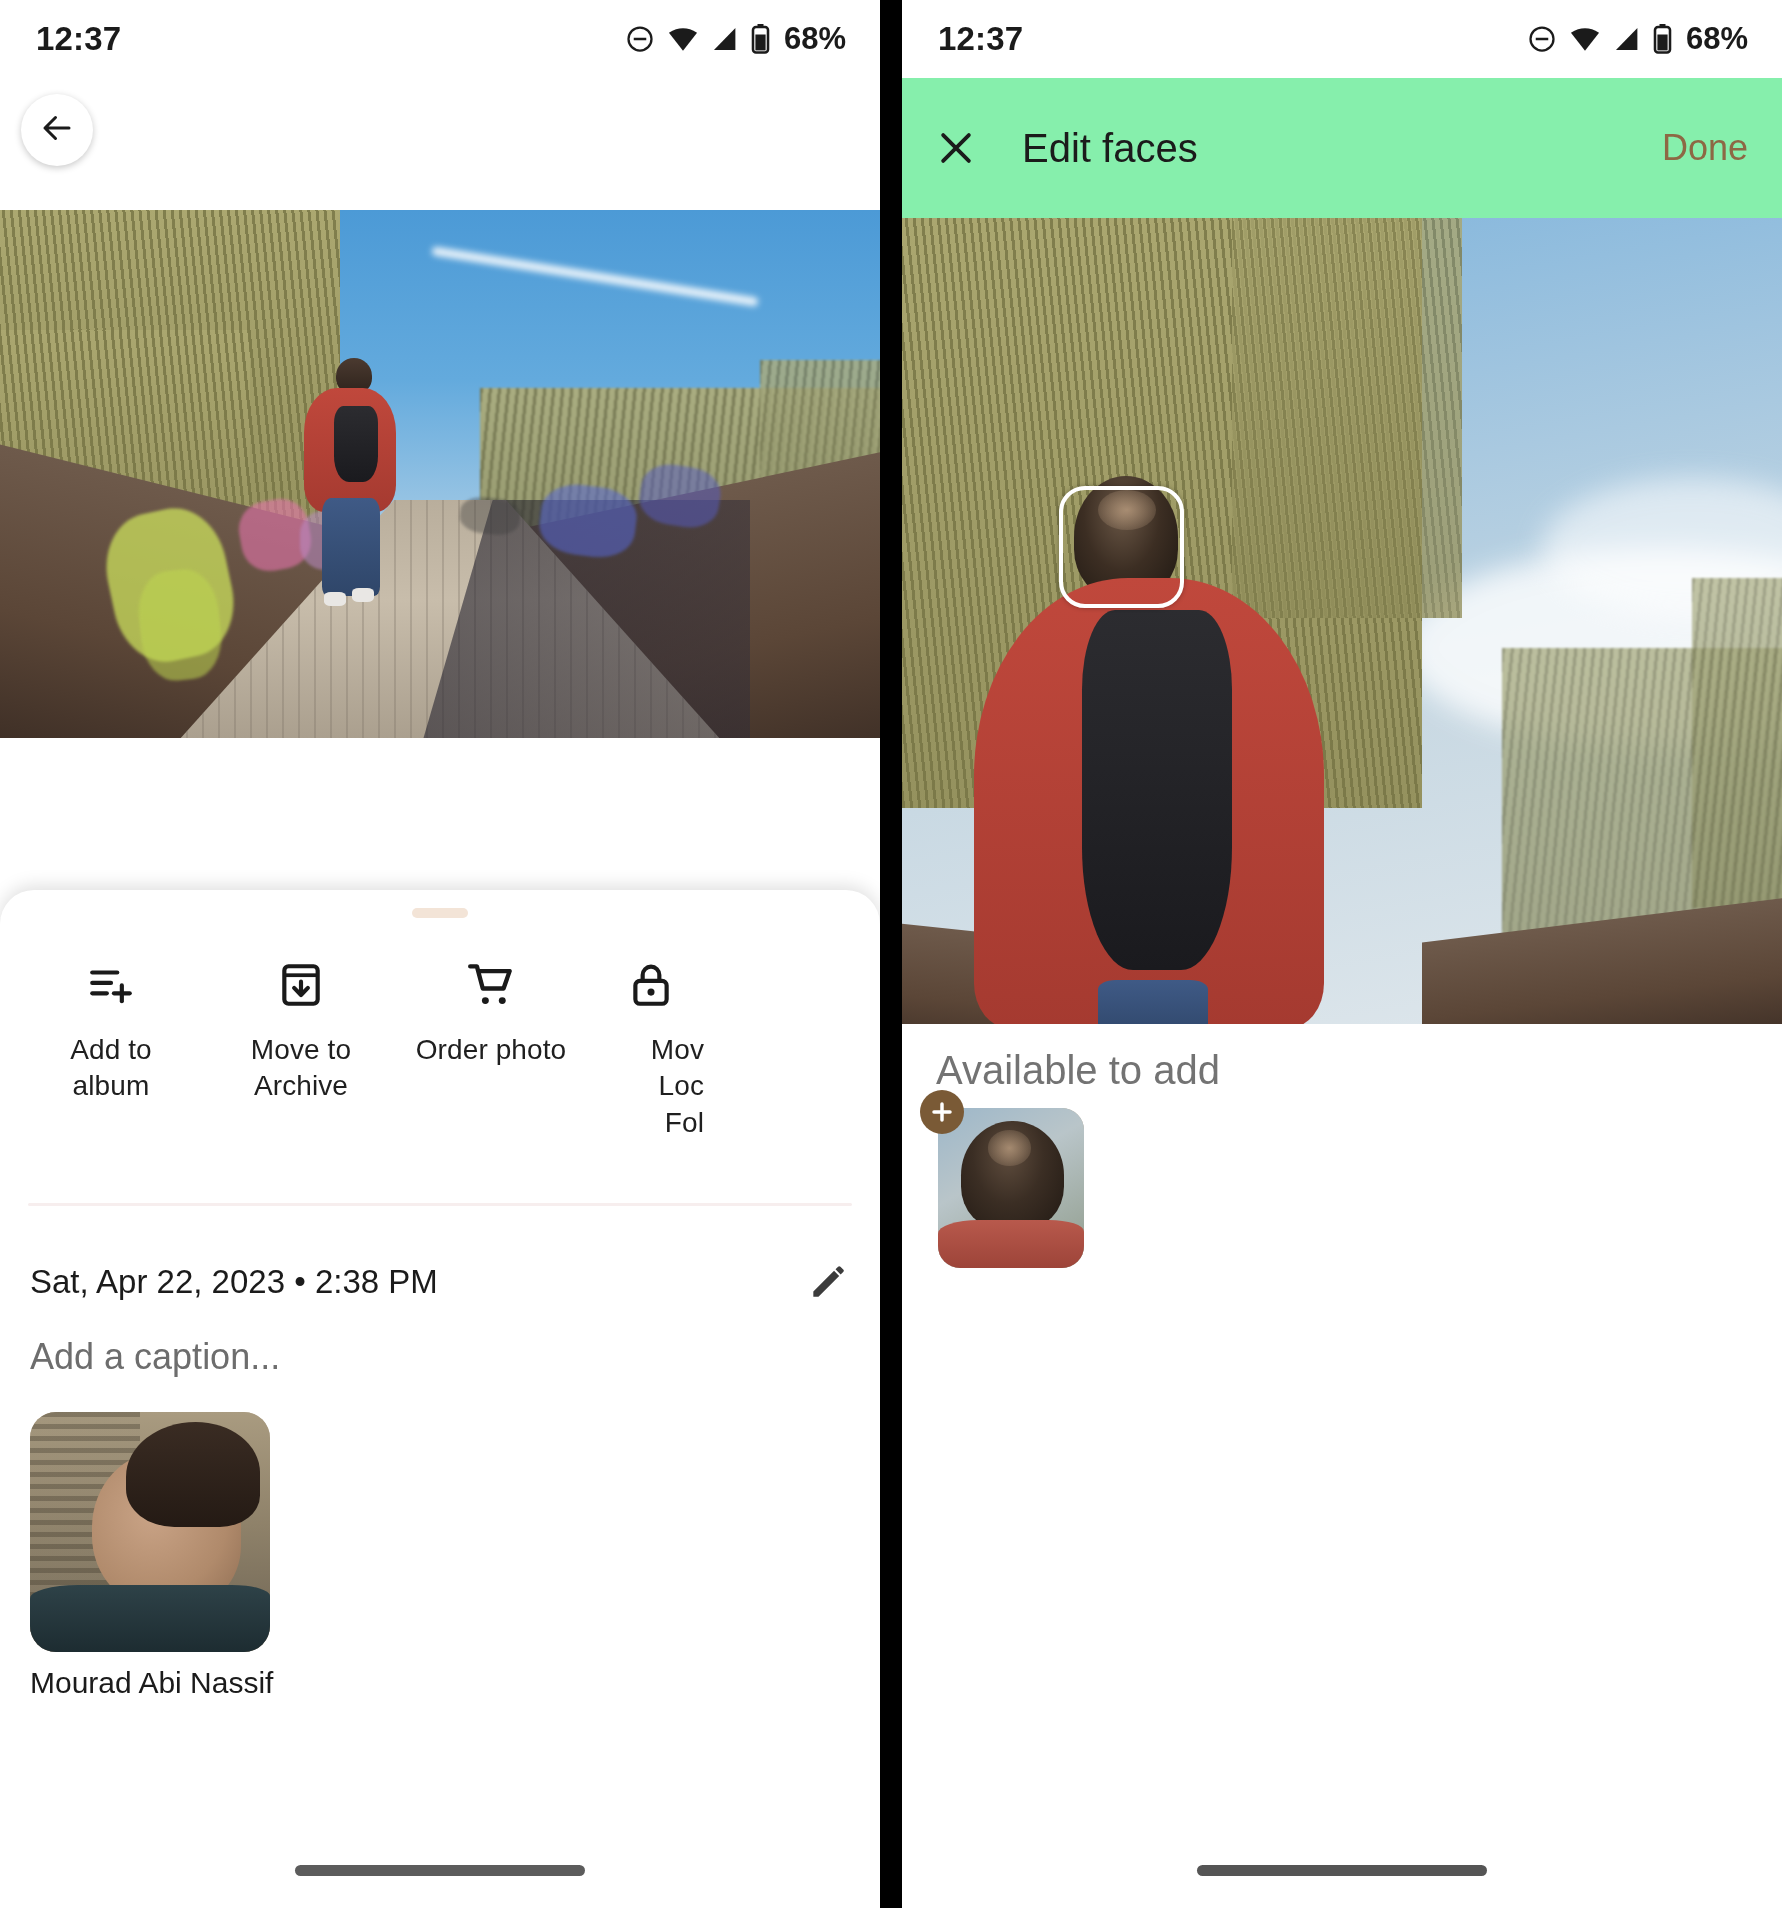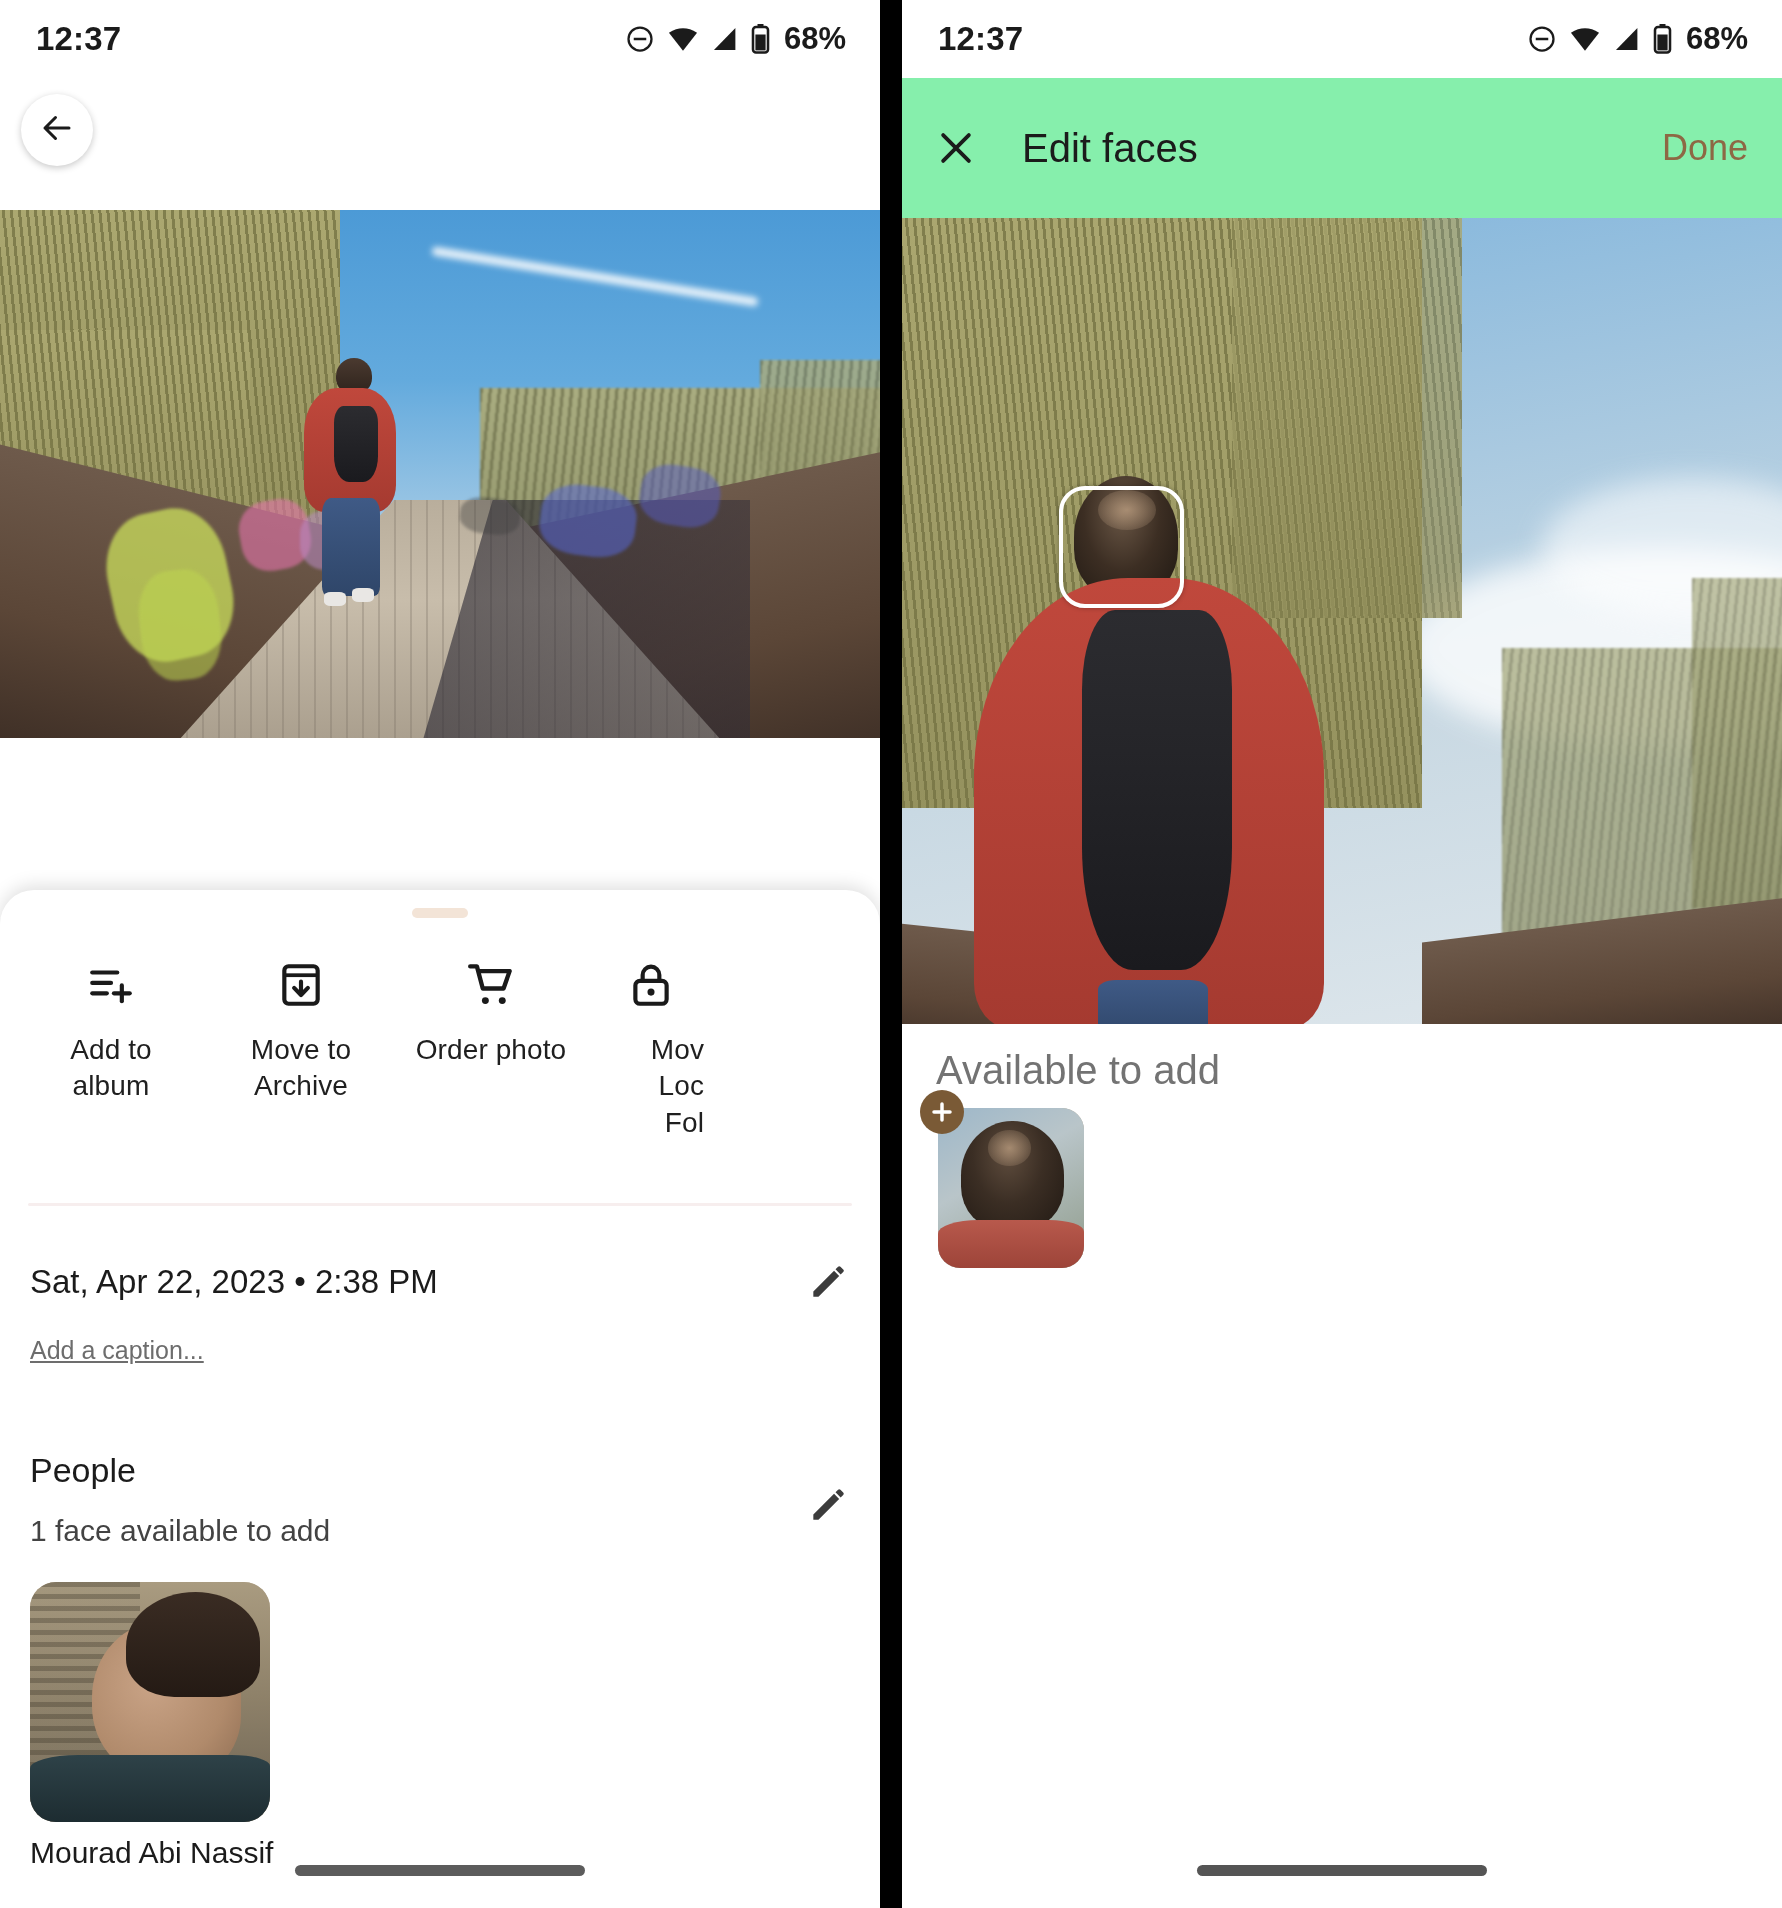--- a/index.html
+++ b/index.html
@@ -96,21 +96,21 @@
     border-radius: 2px;
   }
 
   .meta { padding: 0 30px; }
   .date-row {
     display:flex; align-items:center; justify-content:space-between;
     margin-top: 54px;
   }
   .date-text { font-size: 33px; color:#1b1b1b; font-weight:400; }
   .caption {
-    margin-top: 32px; font-size: 25px; color:#6d6d6d; font-weight:400;text-decoration:underline;
+    margin-top: 32px; font-size: 36px; color:#6d6d6d; font-weight:400;
   }
 
   .people-head {
     display:flex; align-items:flex-start; justify-content:space-between;
     margin-top: 86px;
   }
   .people-title { font-size: 34px; color:#1b1b1b; font-weight:500; }
   .people-sub { margin-top: 24px; font-size: 30px; color:#434343; }
 
   .face-chip {
@@ -403,31 +403,20 @@
           <span class="date-text">Sat, Apr 22, 2023  •  2:38 PM</span>
           <span class="pencil">
             <svg width="44" height="44" viewBox="0 0 24 24">
                 <path d="M4 17.2 V20 h2.8 L18.1 8.7 l-2.8-2.8 L4 17.2 z M20.3 6.5 a.9.9 0 0 0 0-1.3 l-1.5-1.5 a.9.9 0 0 0-1.3 0 l-1.4 1.4 2.8 2.8 1.4-1.4 z" fill="#3c3c3c"></path>
               </svg>
           </span>
         </div>
 
         <div class="caption">Add a caption...</div>
 
-        <div class="people-head">
-          <div>
-            <div class="people-title">People</div>
-            <div class="people-sub">1 face available to add</div>
-          </div>
-          <span class="pencil" style="margin-top:32px;">
-            <svg width="44" height="44" viewBox="0 0 24 24">
-                <path d="M4 17.2 V20 h2.8 L18.1 8.7 l-2.8-2.8 L4 17.2 z M20.3 6.5 a.9.9 0 0 0 0-1.3 l-1.5-1.5 a.9.9 0 0 0-1.3 0 l-1.4 1.4 2.8 2.8 1.4-1.4 z" fill="#3c3c3c"></path>
-              </svg>
-          </span>
-        </div>
 
         <div class="face-chip">
           <div class="portrait">
             <div class="p-bg"></div>
             <div class="p-wall"></div>
             <div class="p-skin"></div>
             <div class="p-hair"></div>
             <div class="p-coat"></div>
           </div>
         </div>

